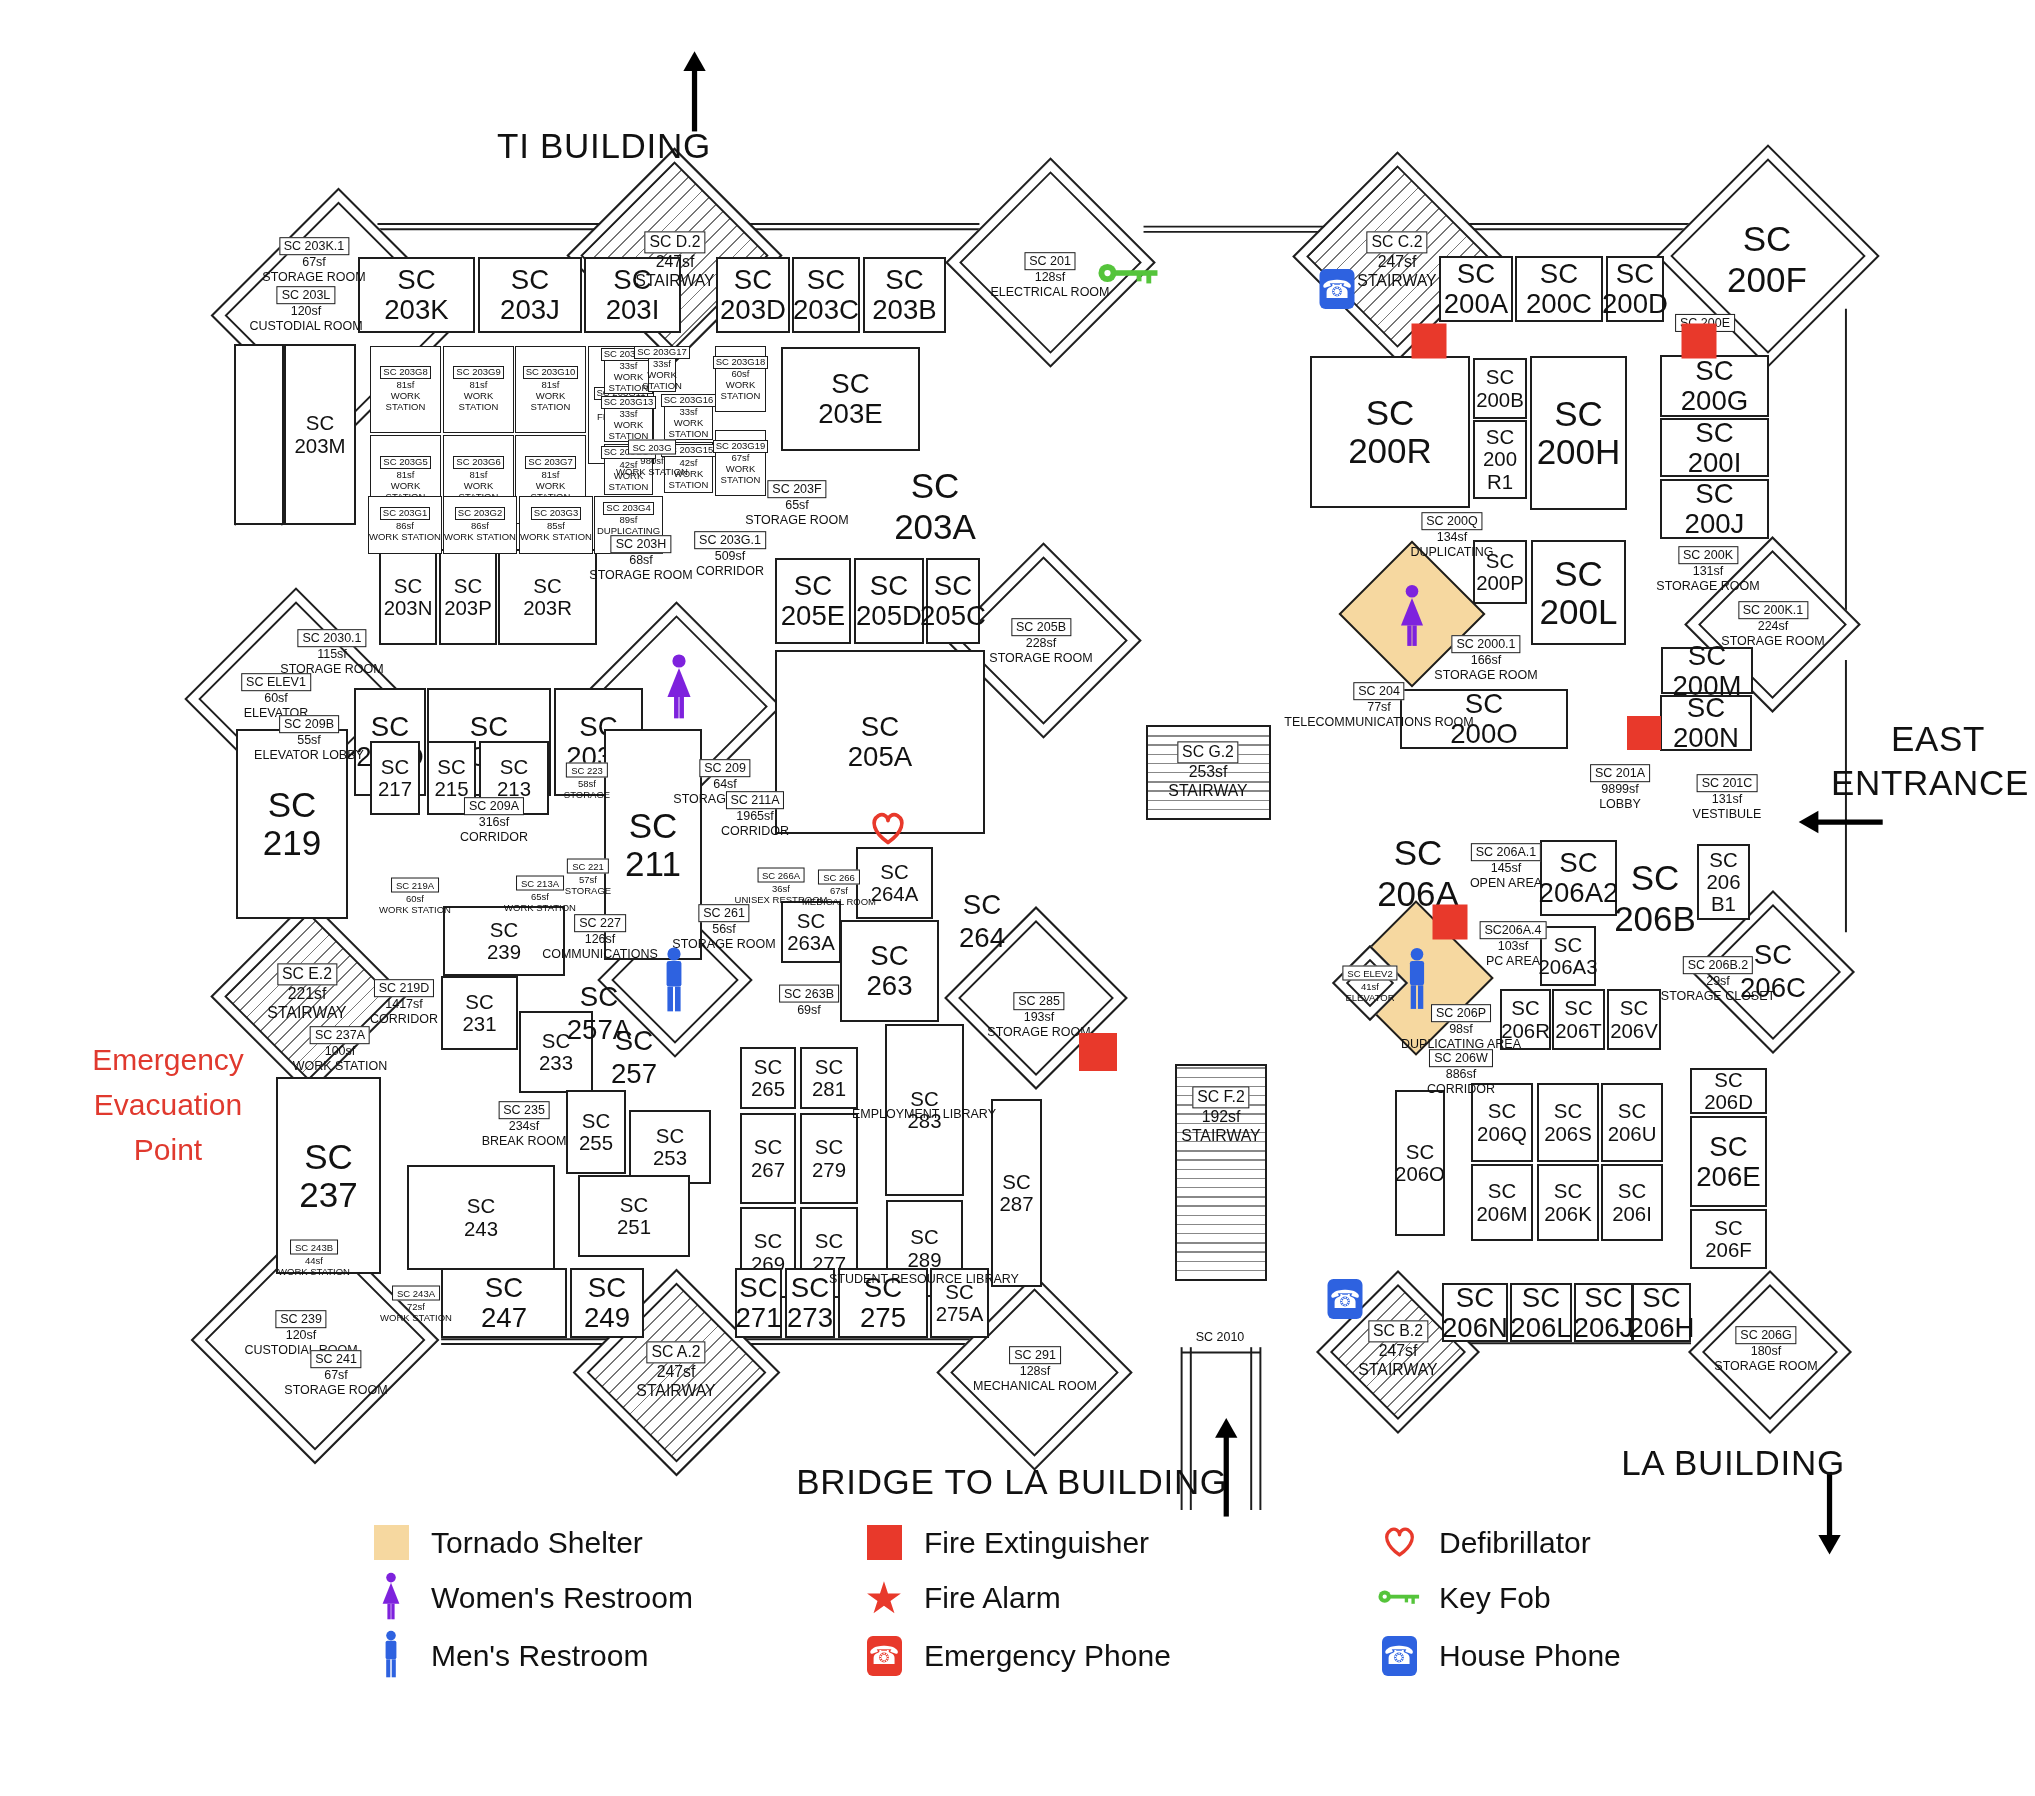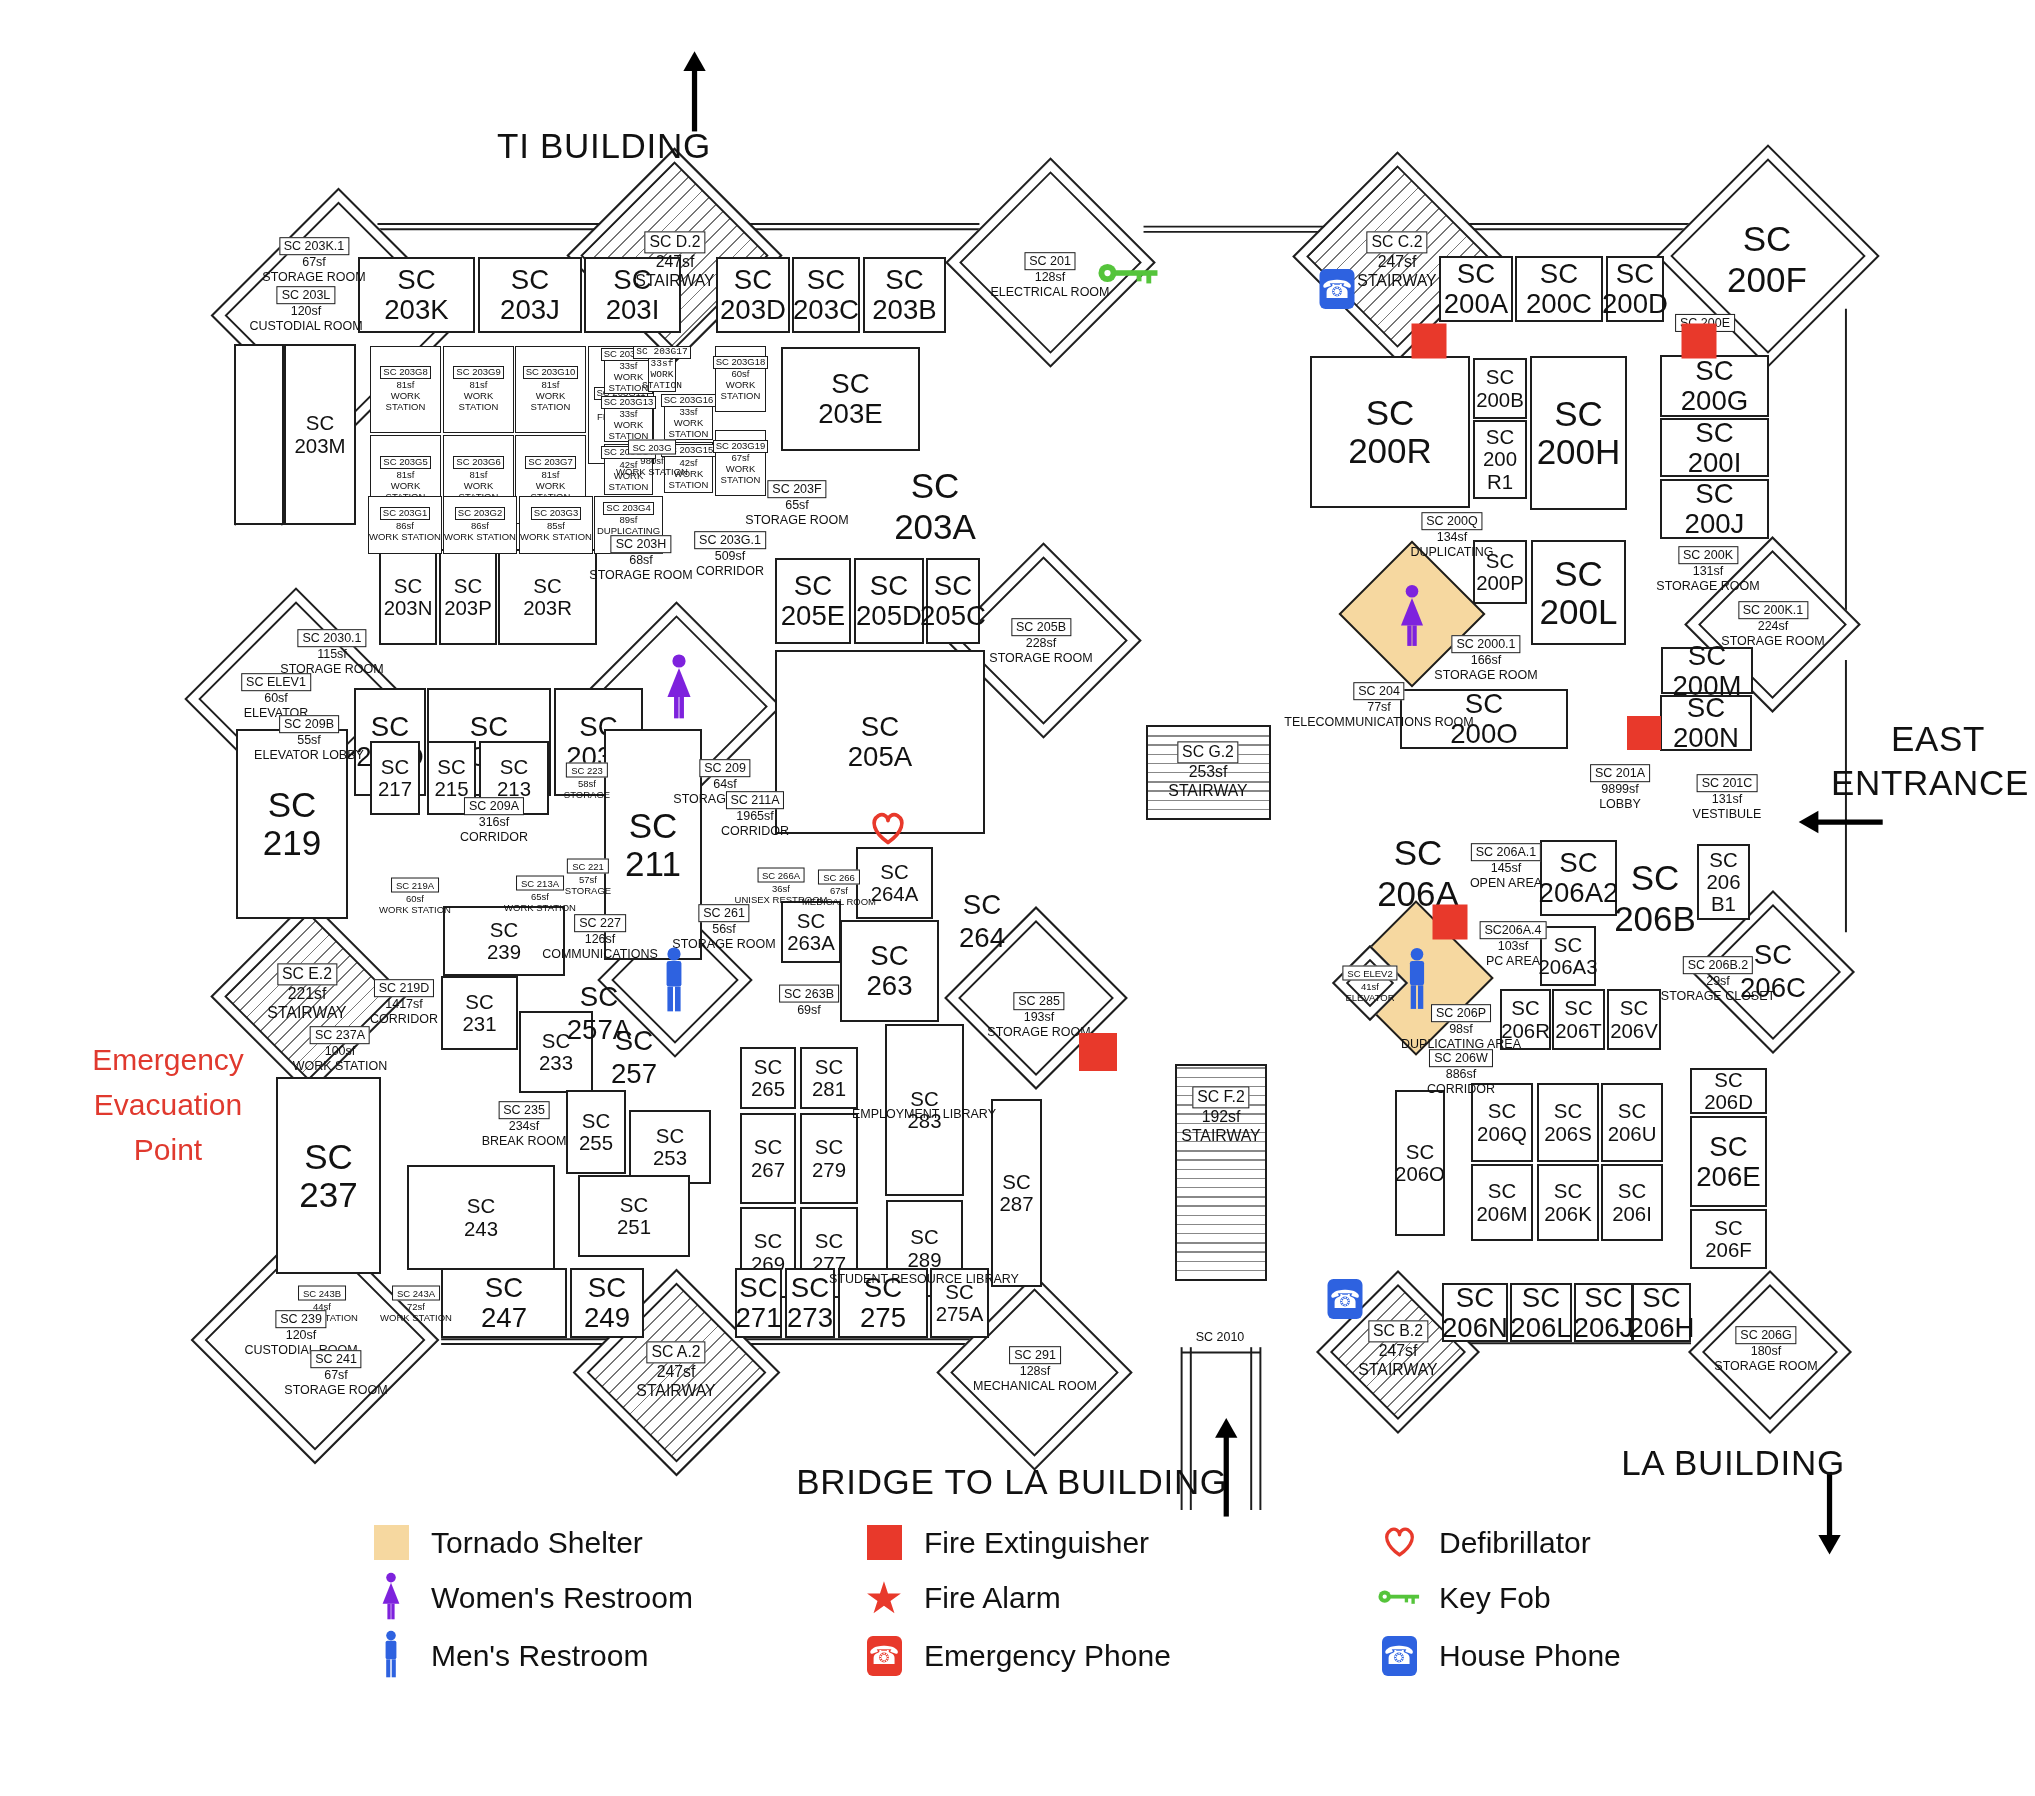--- a/index.html
+++ b/index.html
@@ -470,21 +470,21 @@
       <div class="ws" style="left: 604px; top: 396px; width: 49px; height: 46px;">
         <div class="wid">SC 203G13</div>
     <div>33sf</div>
     <div>WORK STATION</div>
       </div>
       <div class="ws" style="left: 604px; top: 444px; width: 49px; height: 51px;">
         <div class="wid">SC 203G14</div>
     <div>42sf</div>
     <div>WORK STATION</div>
       </div>
-      <div class="ws" style="left: 648px; top: 346px; width: 28px; height: 46px; font-family: Liberation Mono, monospace;">
+      <div class="ws" style="left: 648px; top: 346px; width: 28px; height: 46px;">
         <div class="wid">SC 203G17</div>
     <div>33sf</div>
     <div>WORK STATION</div>
       </div>
       <div class="ws" style="left: 664px; top: 394px; width: 49px; height: 46px;">
         <div class="wid">SC 203G16</div>
     <div>33sf</div>
     <div>WORK STATION</div>
       </div>
       <div class="ws" style="left: 664px; top: 442px; width: 49px; height: 51px;">
@@ -725,21 +725,21 @@
         <div>MECHANICAL ROOM</div>
       </div>
       <div class="tstack f-xs" style="left: 1220px; top: 1337px;">
         <div>SC 2010</div>
       </div>
       <div class="tstack f-xxs" style="left: 416px; top: 1304px;">
         <div><span class="boxed">SC 243A</span></div>
         <div>72sf</div>
         <div>WORK STATION</div>
       </div>
-      <div class="tstack f-xxs" style="left: 322px; top: 1258px; margin-top: 46px;">
+      <div class="tstack f-xxs" style="left: 314px; top: 1258px;">
         <div><span class="boxed">SC 243B</span></div>
         <div>44sf</div>
         <div>WORK STATION</div>
       </div>
       <div class="tstack f-xs" style="left: 301px; top: 1334px;">
         <div><span class="boxed">SC 239</span></div>
         <div>120sf</div>
         <div>CUSTODIAL ROOM</div>
       </div>
       <div class="tstack f-xs" style="left: 336px; top: 1374px;">

